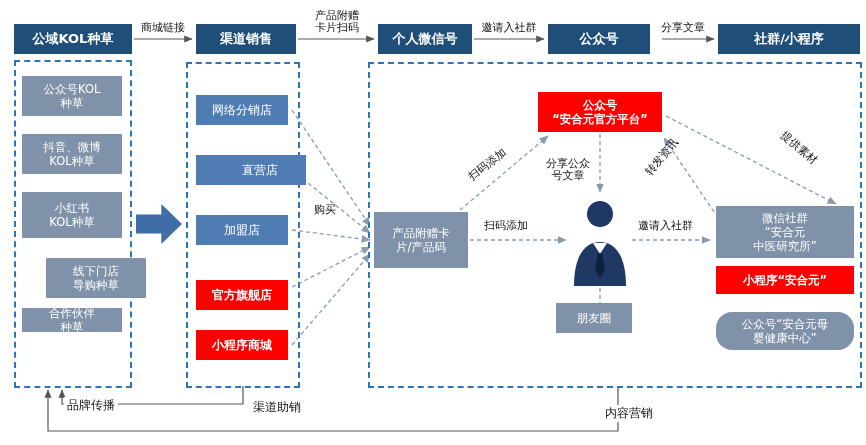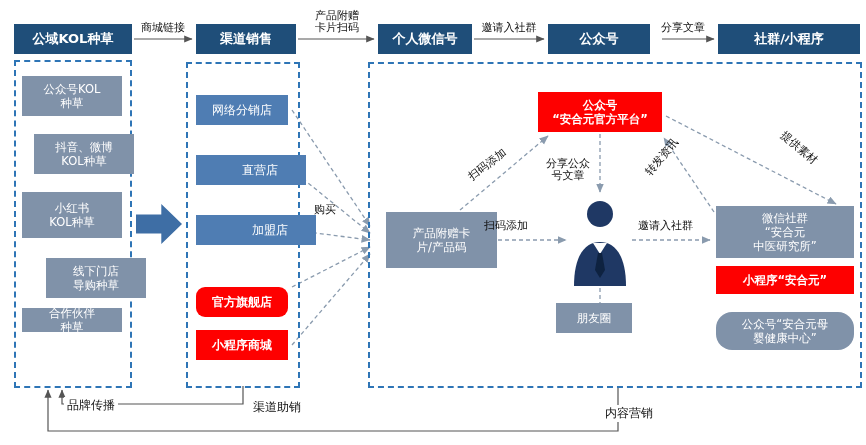--- a/index.html
+++ b/index.html
@@ -86,42 +86,42 @@
 
   <div class="toplbl" style="left:132px;top:22px;width:62px;">商城链接</div>
   <div class="toplbl" style="left:300px;top:10px;width:74px;">产品附赠
 卡片扫码</div>
   <div class="toplbl" style="left:474px;top:22px;width:70px;">邀请入社群</div>
   <div class="toplbl" style="left:652px;top:22px;width:62px;">分享文章</div>
 
   <div class="panel" style="left:14px;top:60px;width:114px;height:324px;"></div>
   <div class="seed" style="top:76px;height:40px;">公众号KOL
 种草</div>
-  <div class="seed" style="top:134px;height:40px;margin-left:12px;">抖音、微博
+  <div class="seed" style="top:134px;height:40px;">抖音、微博
 KOL种草</div>
   <div class="seed" style="top:192px;height:46px;">小红书
 KOL种草</div>
   <div class="seed" style="top:258px;height:40px;margin-left:24px;">线下门店
 导购种草</div>
   <div class="seed" style="top:308px;height:24px;">合作伙伴
 种草</div>
 
   <div class="bigarrow"></div>
 
   <div class="panel" style="left:186px;top:62px;width:110px;height:322px;"></div>
   <div class="chan blue" style="top:95px;">网络分销店</div>
   <div class="chan blue" style="top:155px;padding-left:18px;">直营店</div>
-  <div class="chan blue" style="top:215px;padding-left:28px;">加盟店</div>
-  <div class="chan red" style="top:287px;border-radius:9px;">官方旗舰店</div>
+  <div class="chan blue" style="top:215px;">加盟店</div>
+  <div class="chan red" style="top:280px;">官方旗舰店</div>
   <div class="chan red" style="top:330px;">小程序商城</div>
   <div class="freelbl" style="left:314px;top:204px;">购买</div>
 
   <div class="panel" style="left:368px;top:62px;width:490px;height:322px;"></div>
 
-  <div class="cbox graybox" style="left:374px;top:212px;width:111px;height:56px;margin-left:12px;">产品附赠卡
+  <div class="cbox graybox" style="left:374px;top:212px;width:94px;height:56px;">产品附赠卡
 片/产品码</div>
   <div class="cbox red" style="left:538px;top:92px;width:124px;height:40px;color:#fff;">公众号
 “安合元官方平台”</div>
 
   <div style="position:absolute;left:572px;top:198px;width:56px;height:88px;">
     <svg width="56" height="88" viewBox="0 0 56 88">
       <circle cx="28" cy="16" r="13" fill="#1F3864"></circle>
       <path d="M2,88 C2,56 14,44 28,44 C42,44 54,56 54,88 Z" fill="#1F3864"></path>
       <path d="M21,45 L28,56 L35,45 Z" fill="#ffffff"></path>
       <path d="M26,55 L30,55 L33,72 L28,80 L23,72 Z" fill="#0E2240"></path>

